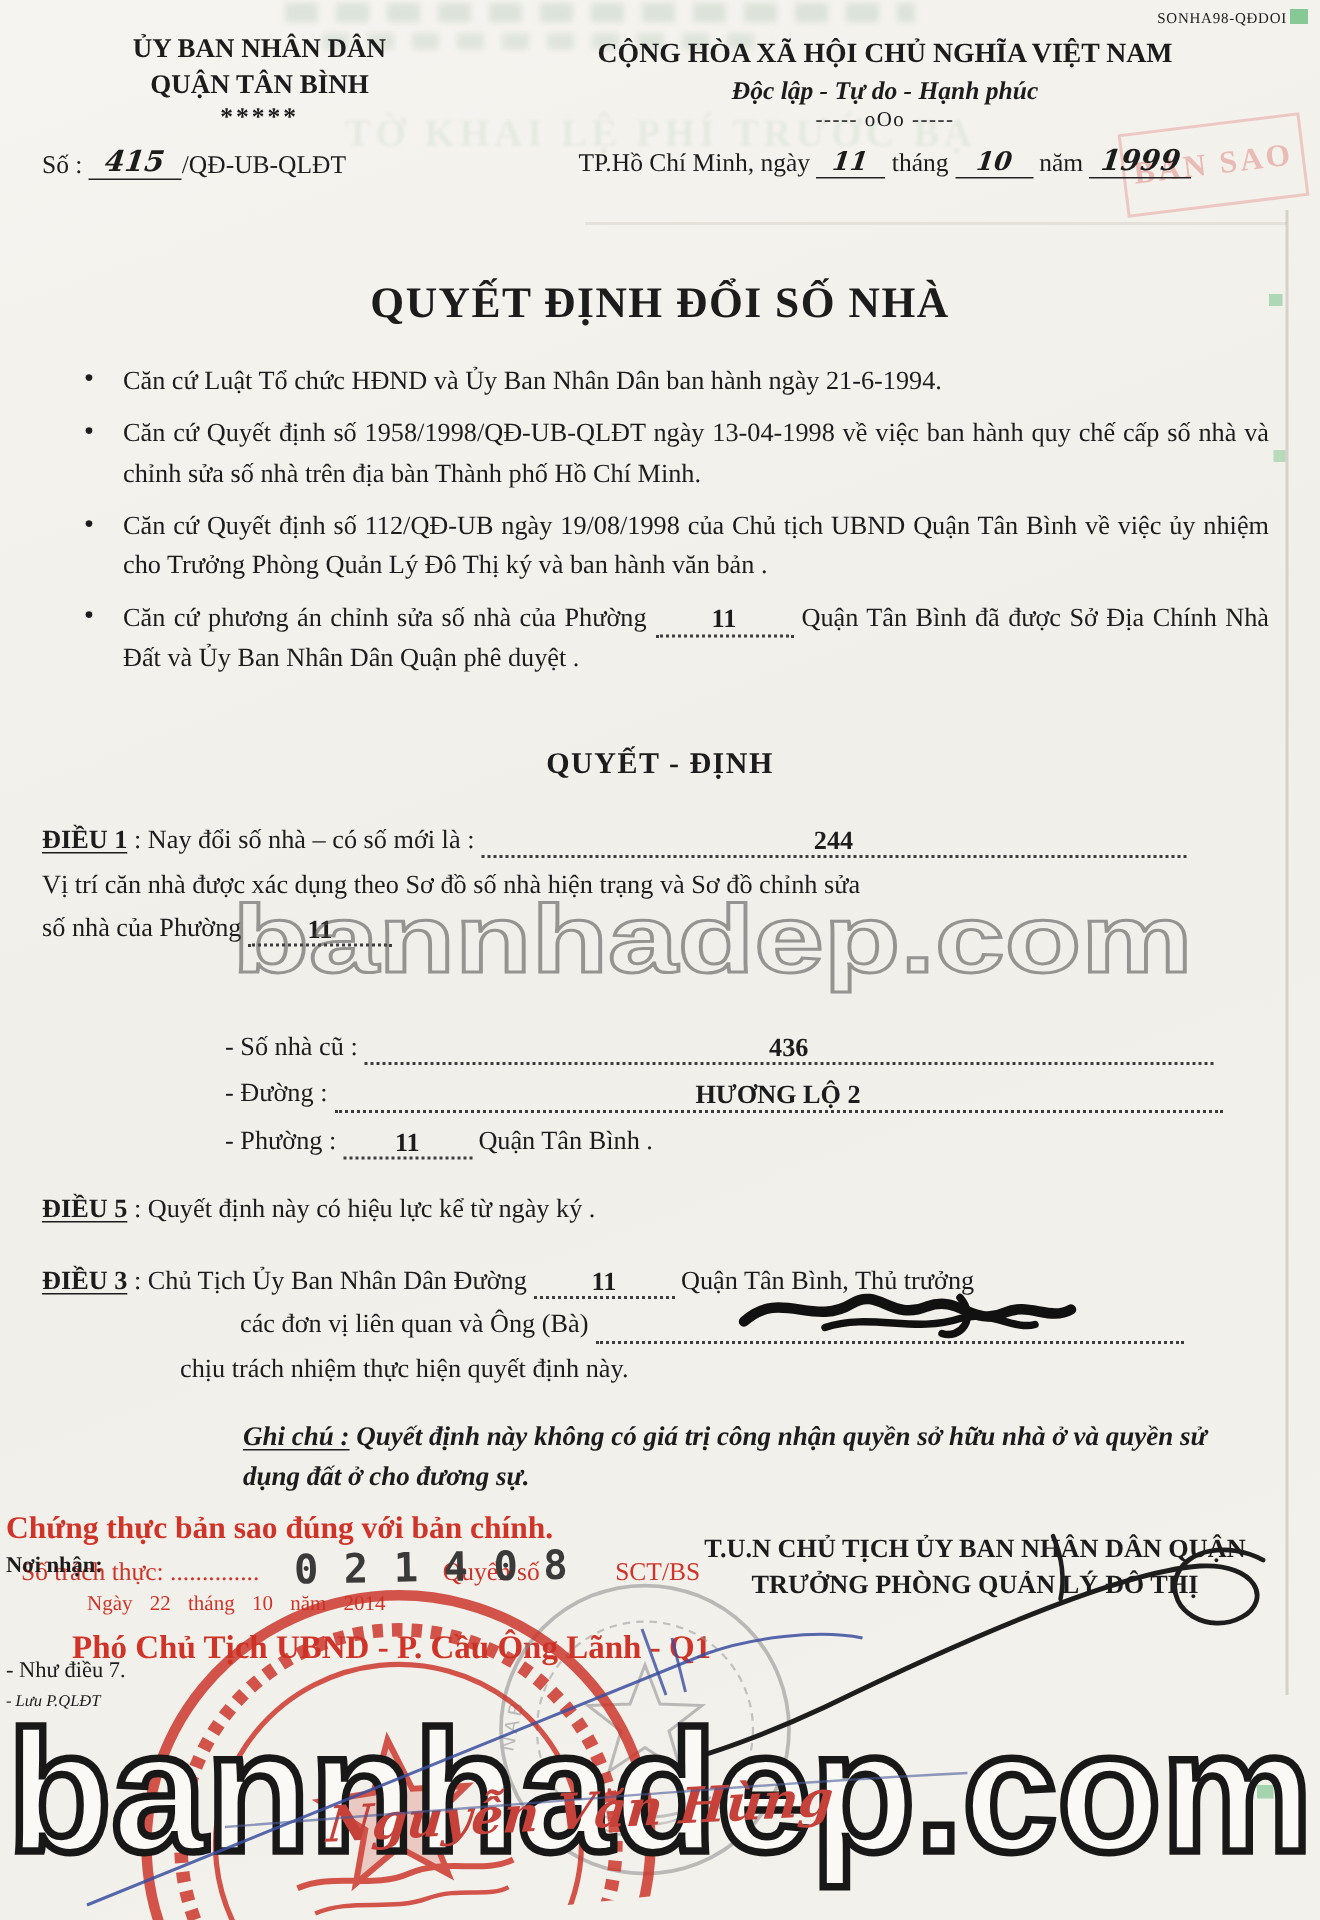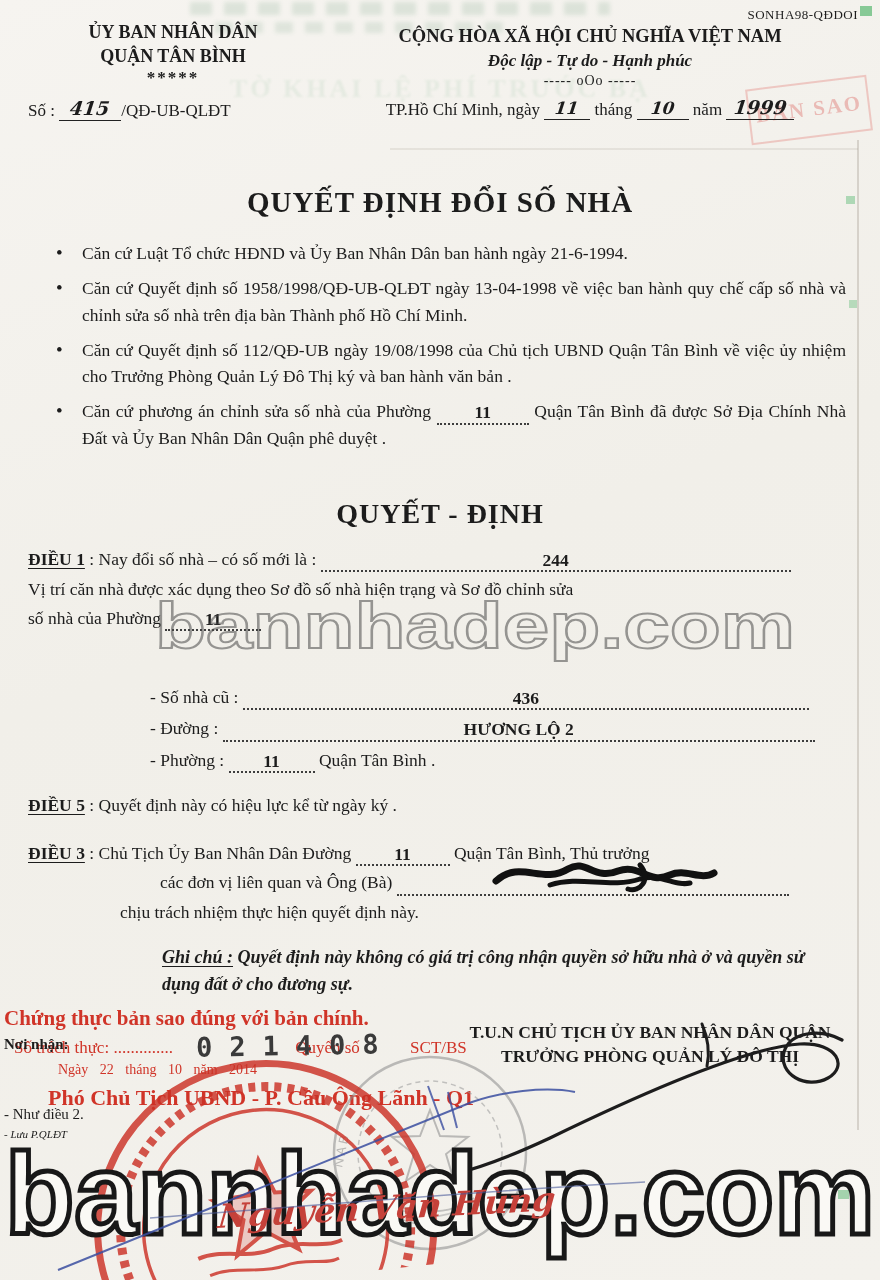--- a/index.html
+++ b/index.html
@@ -38,21 +38,21 @@
   <div class="abs" style="left:748px;top:82px;width:118px;height:52px;border:2px solid rgba(225,120,115,.35);transform:rotate(-7deg);
               color:rgba(220,105,100,.40);font-weight:bold;font-size:21px;text-align:center;line-height:50px;letter-spacing:2px;">
        <span>BẢN SAO</span></div>
   <div class="faintline" style="left:857px;top:140px;width:2px;height:990px;"></div>
   <div class="faintline" style="left:390px;top:148px;width:468px;height:2px;opacity:.5;"></div>
   <div class="greenmark" style="left:860px;top:6px;width:12px;height:10px;"></div>
   <div class="greenmark" style="left:846px;top:196px;width:9px;height:8px;opacity:.35;"></div>
   <div class="greenmark" style="left:849px;top:300px;width:8px;height:8px;opacity:.3;"></div>
   <div class="greenmark" style="left:838px;top:1190px;width:11px;height:9px;opacity:.4;"></div>
 
-  <div class="abs" style="right:22px;top:7px;font-size:13px;letter-spacing:.5px;">
+  <div class="abs" style="right:22px;top:7px;font-size:10px;letter-spacing:.5px;">
        <span>SONHA98-QĐDOI</span></div>
 
   <div class="abs ctr" style="left:28px;top:22px;width:290px;">
     <div class="b" style="font-size:18px;">ỦY BAN NHÂN DÂN</div>
     <div class="b" style="font-size:18px;margin-top:3px;">QUẬN TÂN BÌNH</div>
     <div class="b" style="font-size:17px;letter-spacing:2px;margin-top:1px;">*****</div>
     <div style="text-align:left;margin-top:9px;font-size:17px;">
       <span>Số :</span>
       <span class="uline" style="width:62px;"><span class="handwrite" style="font-size:19px;">415</span></span><span class="b" style="font-weight:normal;">/QĐ-UB-QLĐT</span>
     </div>
@@ -80,21 +80,21 @@
       <li><span>Căn cứ Quyết định số 1958/1998/QĐ-UB-QLĐT ngày 13-04-1998 về việc ban hành quy chế cấp số nhà và chỉnh sửa số nhà trên địa bàn Thành phố Hồ Chí Minh.</span></li>
       <li><span>Căn cứ Quyết định số 112/QĐ-UB ngày 19/08/1998 của Chủ tịch UBND Quận Tân Bình về việc ủy nhiệm cho Trưởng Phòng Quản Lý Đô Thị  ký và ban hành văn bản .</span></li>
       <li>
         <span>Căn cứ phương án chỉnh sửa số nhà của Phường</span>
         <span class="fill" style="width:92px;">11</span>
         <span>Quận Tân Bình đã được Sở Địa Chính Nhà Đất và Ủy Ban Nhân Dân Quận phê duyệt .</span>
       </li>
     </ul>
   </div>
 
-  <div class="abs ctr b" style="left:0;top:498px;width:880px;font-size:28px;letter-spacing:1px;">QUYẾT - ĐỊNH</div>
+  <div class="abs ctr b" style="left:0;top:498px;width:880px;font-size:20px;letter-spacing:1px;">QUYẾT - ĐỊNH</div>
 
   <div class="abs bodytext" style="left:28px;top:546px;width:826px;">
     <div>
       <span class="dieu-label">ĐIỀU 1</span>
       <span>:</span>
       <span>Nay đổi  số nhà – có số mới là :</span>
       <span class="fill" style="width:470px;">244</span>
     </div>
     <div style="margin-top:4px;">Vị trí căn nhà được xác dụng theo Sơ đồ số nhà hiện trạng và Sơ đồ chỉnh sửa</div>
     <div style="margin-top:2px;">
@@ -155,21 +155,21 @@
     <span>Số trách thực:</span>
     <span>..............</span>
     <span style="margin-left:118px;">Quyển số</span>
     <span style="margin-left:46px;">SCT/BS</span>
   </div>
   <div class="abs" style="left:196px;top:1030px;font-family:'DejaVu Sans Mono',monospace;font-size:27px;font-weight:bold;color:#3a3a3a;letter-spacing:17px;transform:rotate(-1deg);">021408</div>
   <div class="abs red" style="left:58px;top:1062px;font-size:14px;word-spacing:8px;">Ngày  22  tháng  10  năm  2014</div>
   <div class="abs red b" style="left:48px;top:1085px;font-size:22px;">Phó Chủ Tịch UBND - P. Cầu Ông Lãnh - Q1</div>
 
   <div class="abs b" style="left:4px;top:1036px;font-size:15px;">Nơi nhận:</div>
-  <div class="abs" style="left:4px;top:1106px;font-size:15px;">- Như điều 2.</div>
+  <div class="abs" style="left:4px;top:1106px;font-size:15px;">- Như điều 7.</div>
   <div class="abs" style="left:4px;top:1128px;font-size:11px;font-style:italic;">- Lưu P.QLĐT</div>
 
   <div class="abs ctr" style="left:425px;top:1022px;width:450px;">
     <div class="b" style="font-size:17.5px;">T.U.N CHỦ TỊCH ỦY BAN NHÂN DÂN QUẬN</div>
     <div class="b" style="font-size:17.5px;margin-top:3px;">TRƯỞNG PHÒNG QUẢN LÝ ĐÔ THỊ</div>
   </div>
 
   <svg class="abs" width="220" height="210" viewBox="0 0 220 210" style="left:320px;top:1048px;opacity:.55;">
     <circle cx="110" cy="105" r="96" fill="none" stroke="#8c8c8c" stroke-width="2.5"></circle>
     <circle cx="110" cy="105" r="72" fill="none" stroke="#9a9a9a" stroke-width="1.5" stroke-dasharray="5,4"></circle>

